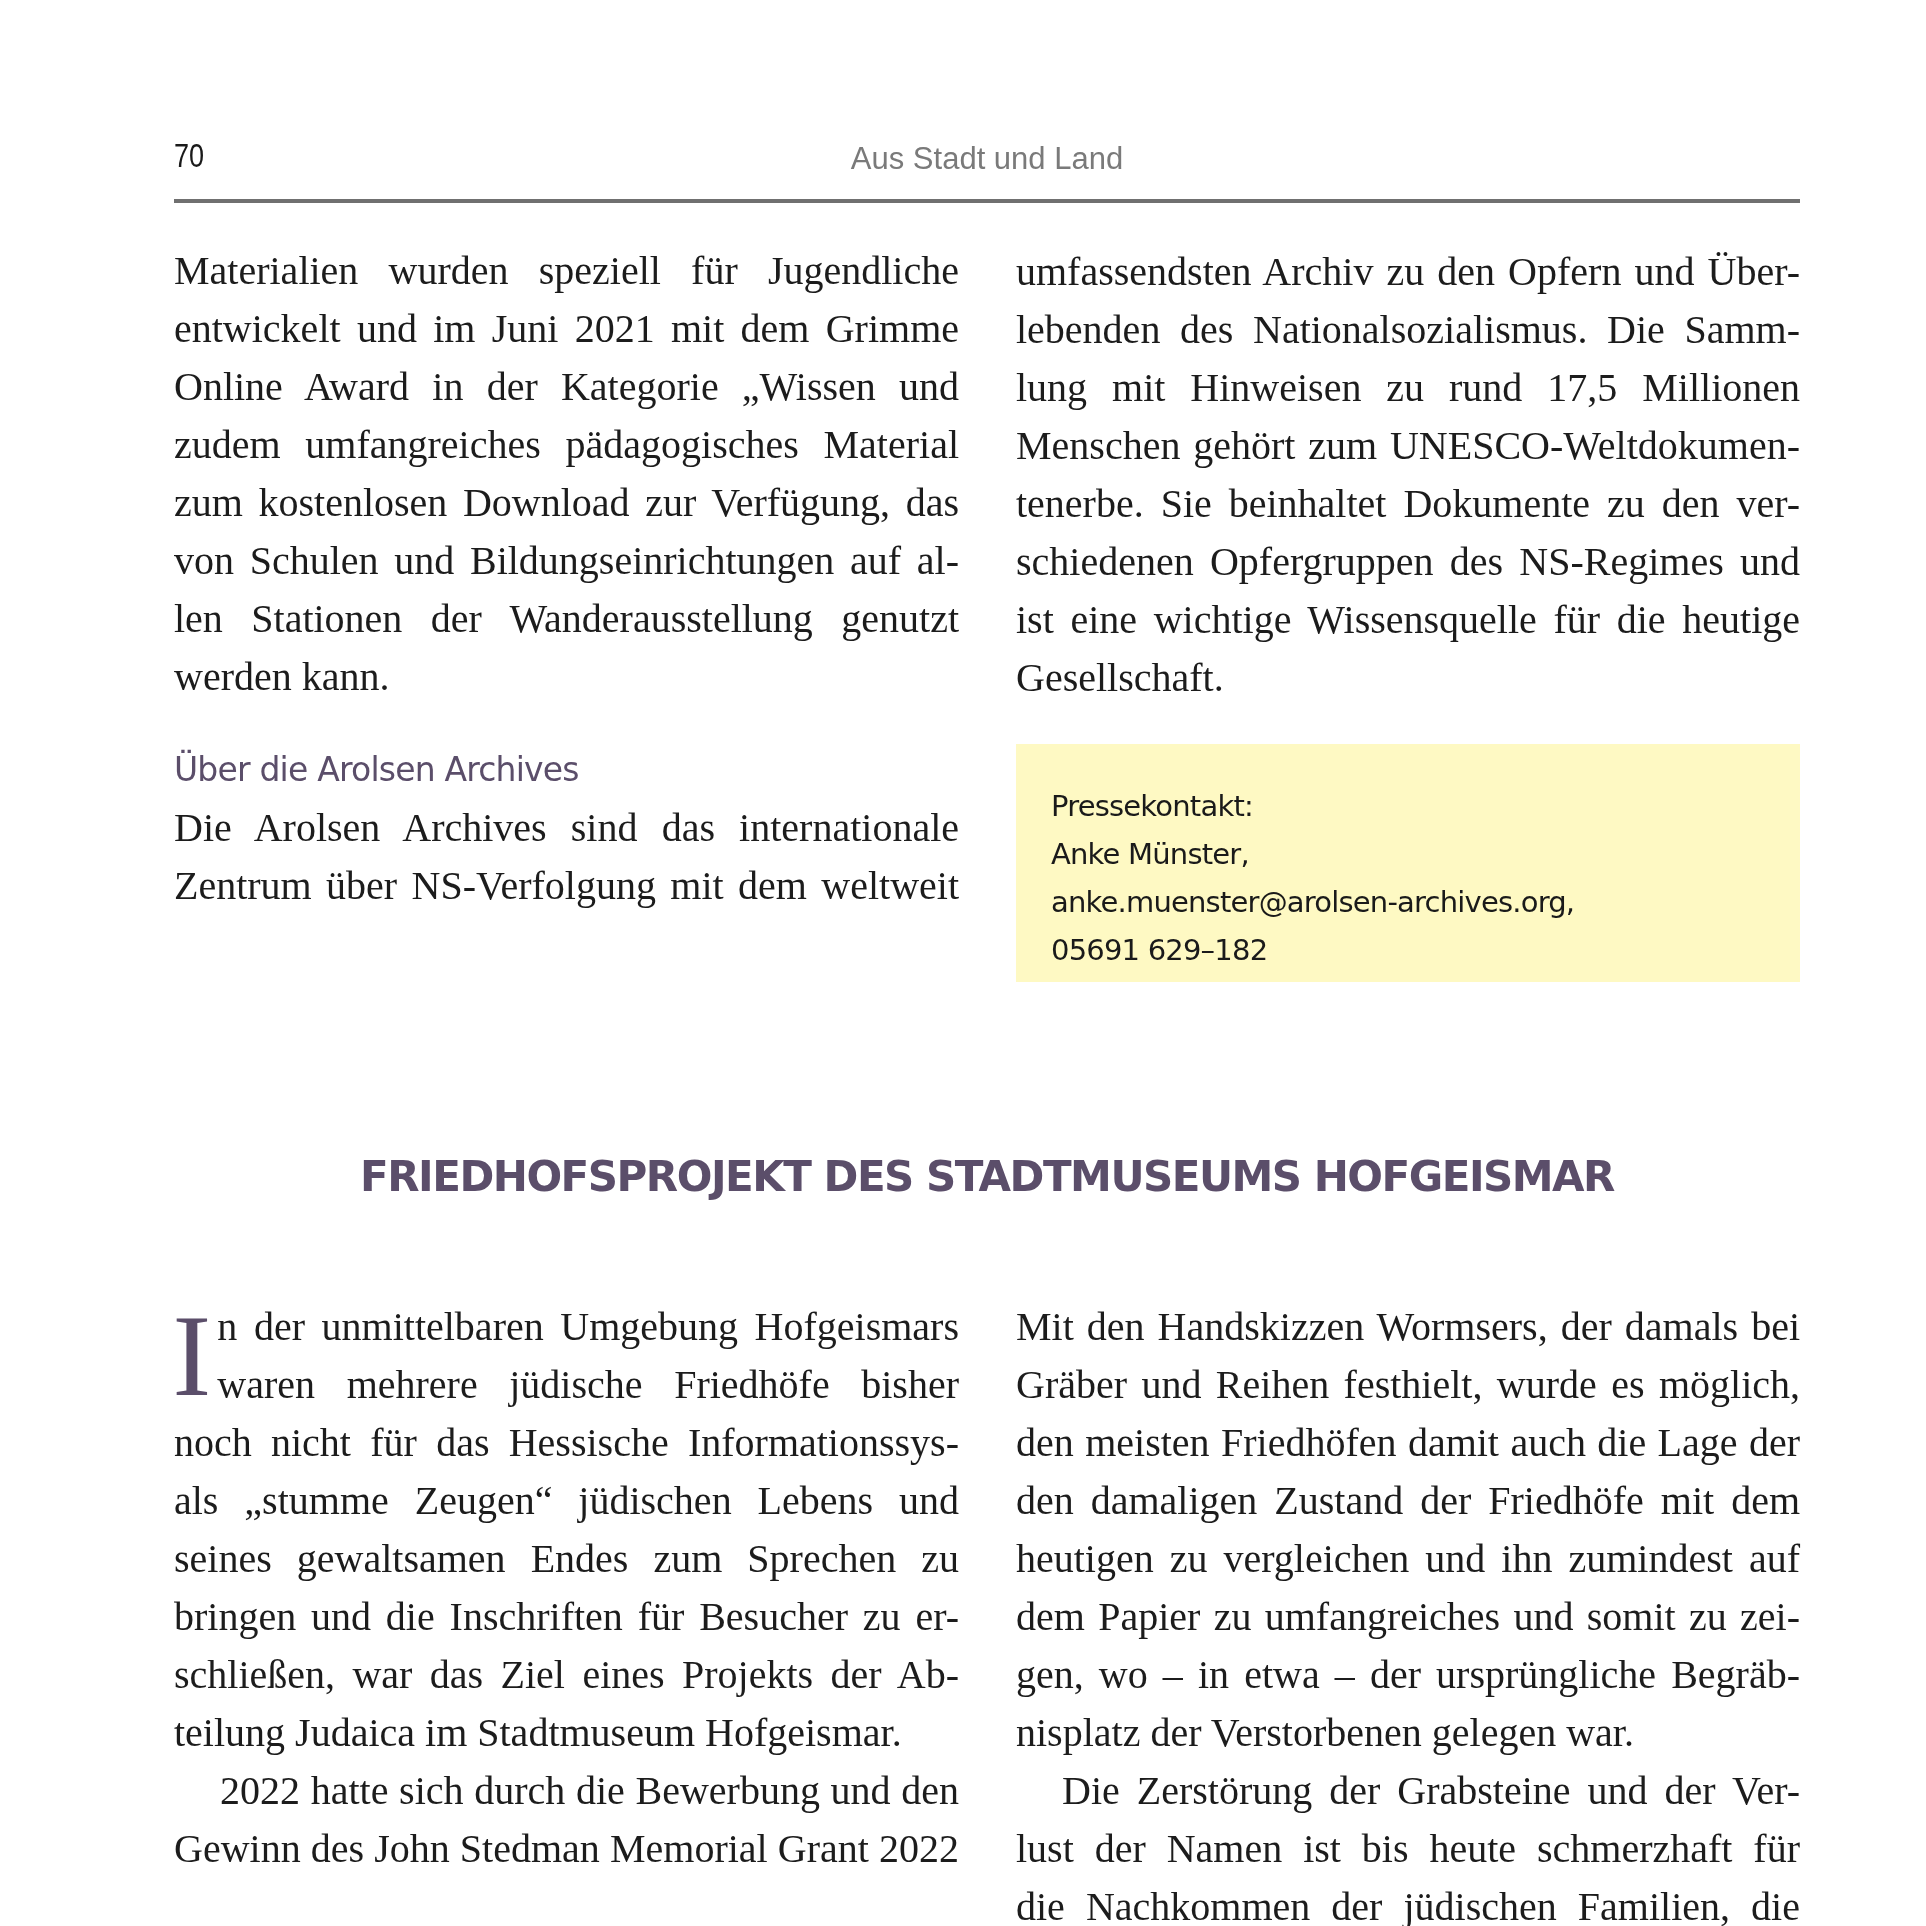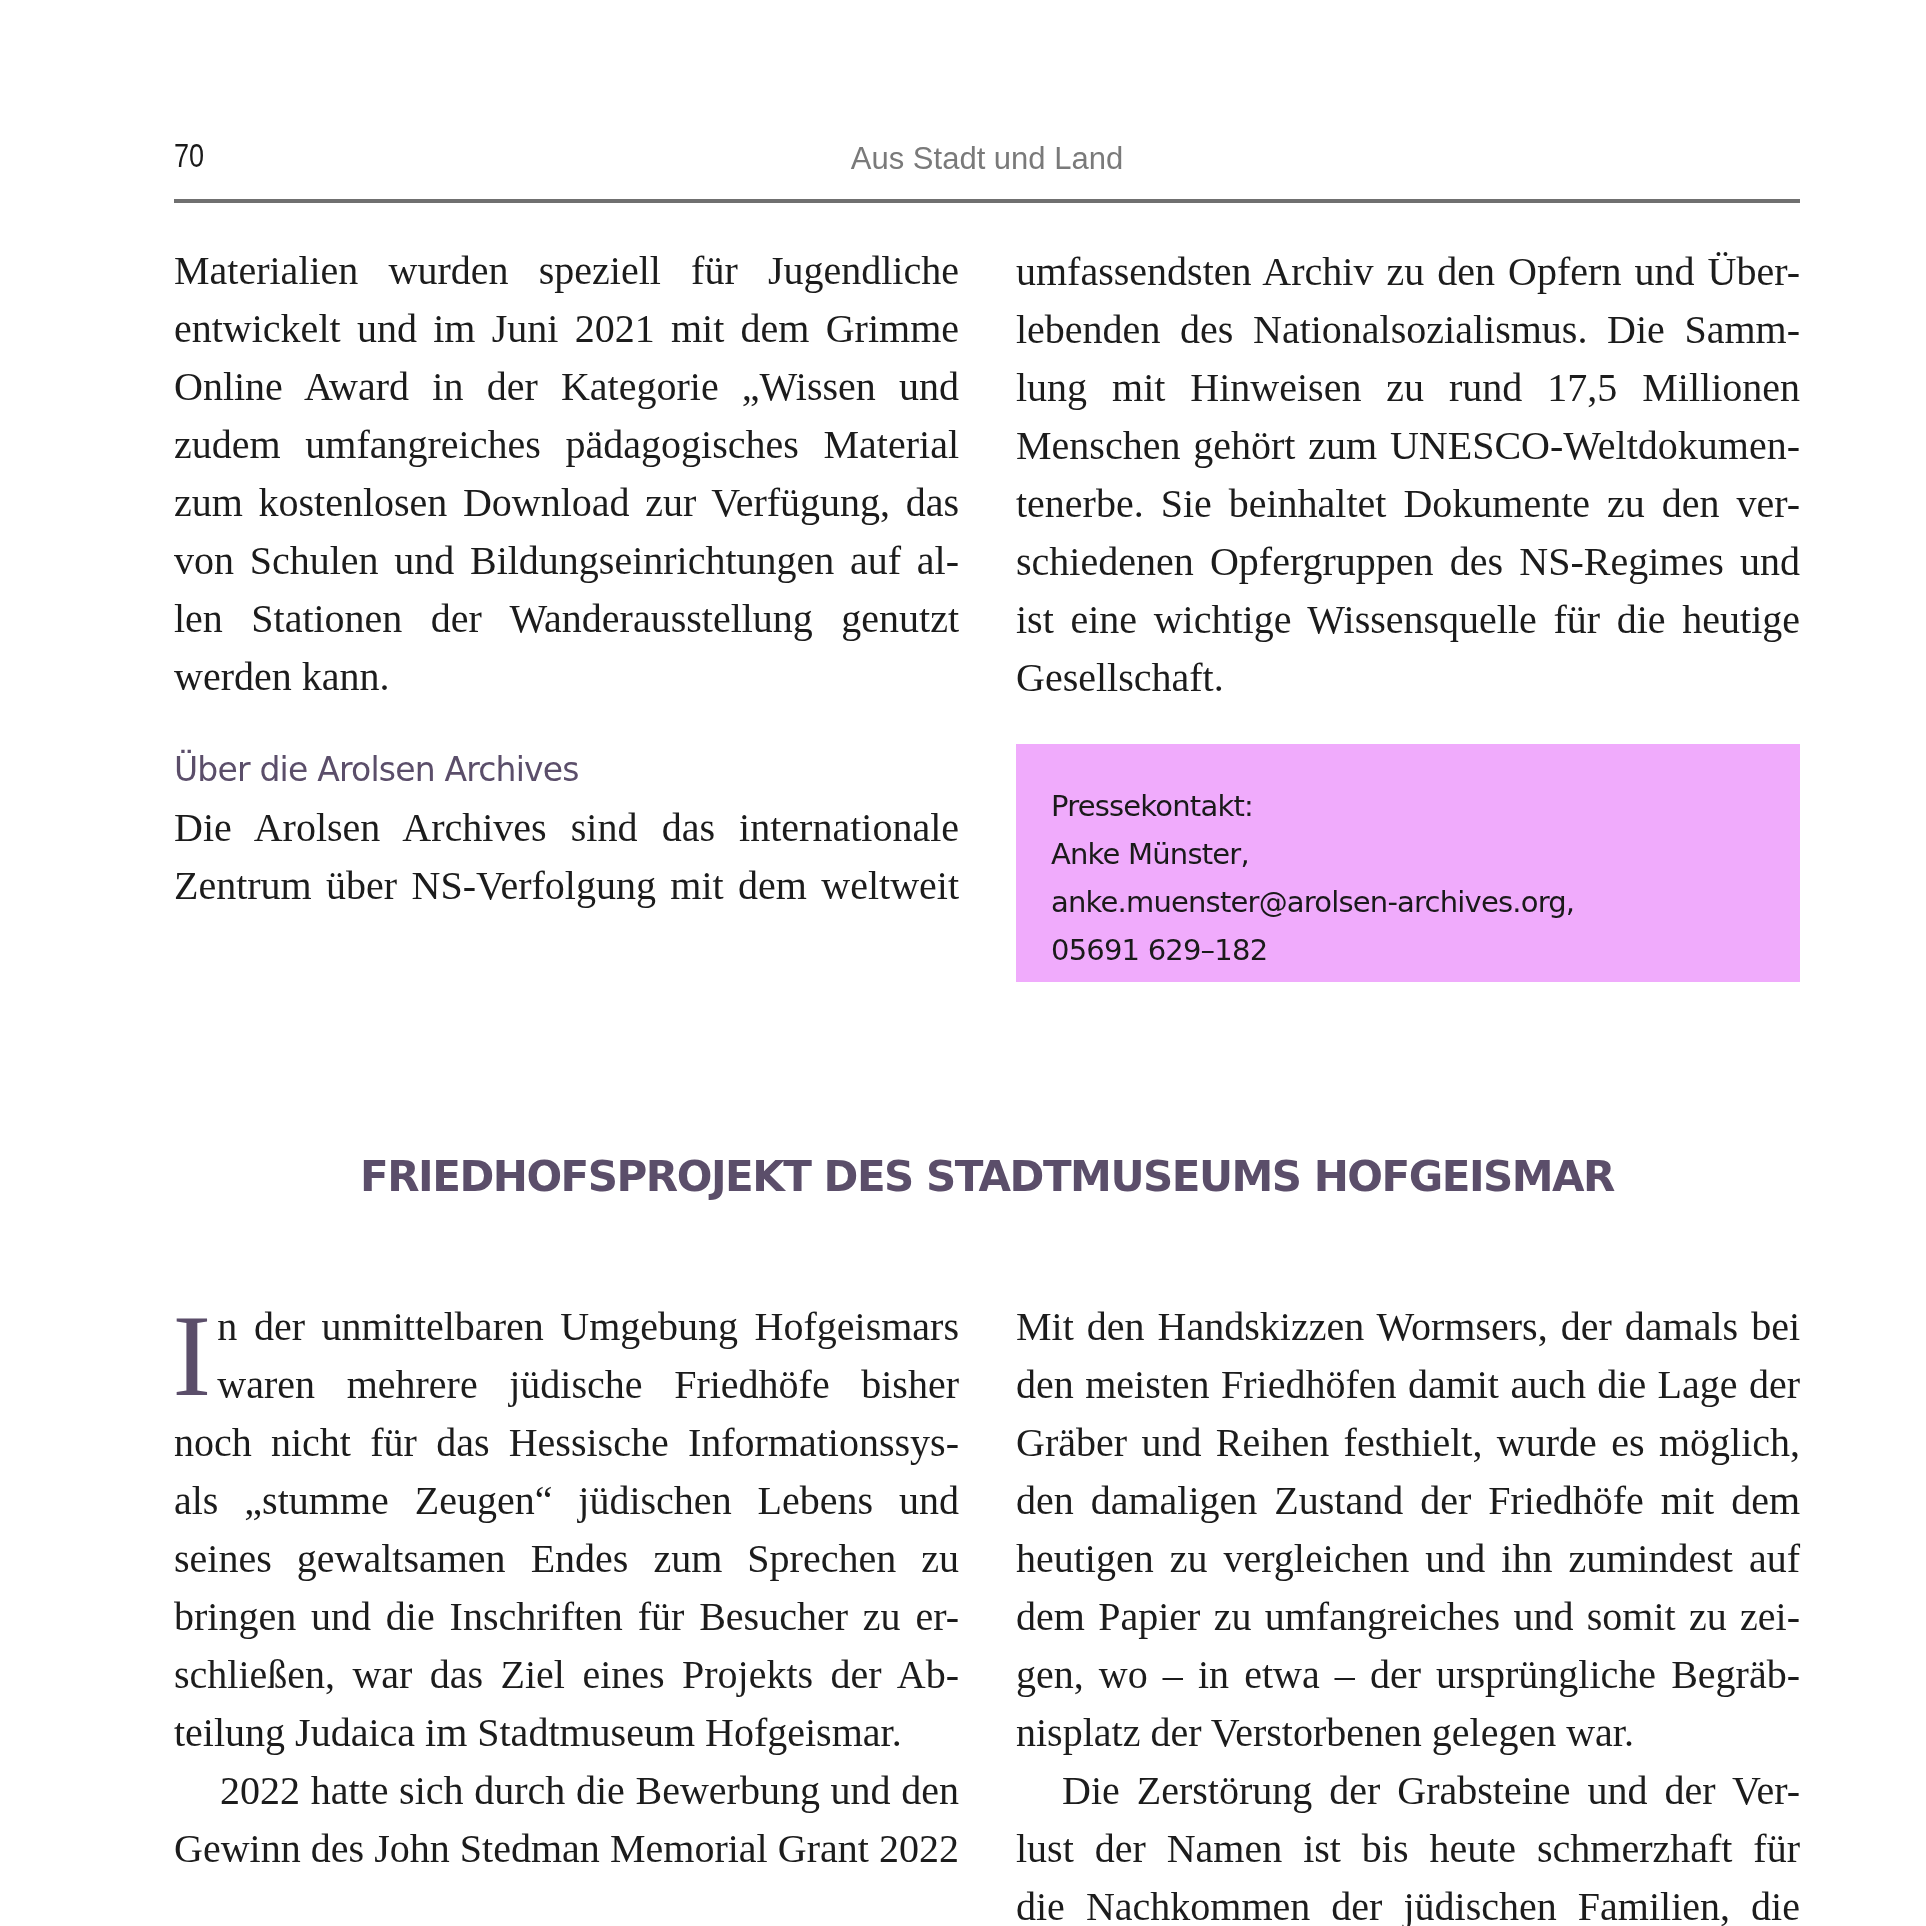--- a/index.html
+++ b/index.html
@@ -15,21 +15,21 @@
   .col p { margin: 0; white-space: nowrap; }
   .col .line { display: block; text-align: justify; text-align-last: justify; white-space: nowrap; overflow: visible; }
   .col .line.last { text-align-last: left; }
   .col .indent { text-indent: 46px; }
 
   .left-top { left: 174px; top: 242px; width: 785px; }
   .right-top { left: 1016px; top: 243px; width: 784px; }
 
   .subheading { font-family: "DejaVu Sans", sans-serif; font-size: 33px; color: #5b4e6a; line-height: 58px; margin-top: 35px !important; letter-spacing: -0.8px; }
 
-  .press-box { position: absolute; left: 1016px; top: 744px; width: 784px; height: 238px; background: #f0abfc; box-sizing: border-box; padding: 38px 35px; font-family: "DejaVu Sans", sans-serif; font-size: 29px; line-height: 48px; color: #1a1a1a; }
+  .press-box { position: absolute; left: 1016px; top: 744px; width: 784px; height: 238px; background: #fef9c3; box-sizing: border-box; padding: 38px 35px; font-family: "DejaVu Sans", sans-serif; font-size: 29px; line-height: 48px; color: #1a1a1a; }
   .press-box div { white-space: nowrap; letter-spacing: -0.8px; }
 
   .section-title { position: absolute; left: 174px; width: 1626px; top: 1152px; text-align: center; font-family: "DejaVu Sans", sans-serif; font-weight: bold; font-size: 42px; color: #5b4e6a; letter-spacing: -1.5px; }
 
   .left-bottom { left: 174px; top: 1298px; width: 785px; }
   .right-bottom { left: 1016px; top: 1298px; width: 784px; }
 
   .dropcap { float: left; font-family: "Liberation Serif", serif; font-size: 116px; line-height: 96px; height: 96px; color: #5b4e6a; margin: 10px 6.2px 0 -1.5px; }
   .dc-line { display: block; text-align: justify; text-align-last: justify; white-space: nowrap; }
 </style>
@@ -99,22 +99,22 @@
     <p>
       <span class="line indent" style="display: block;">2022 hatte sich durch die Bewerbung und den</span>
       <span class="line" style="display: block;">Gewinn des John Stedman Memorial Grant 2022</span>
 
     </p>
   </div>
 
   <div class="col right-bottom">
     <p>
       <span class="line" style="display: block;">Mit den Handskizzen Wormsers, der damals bei</span>
+      <span class="line" style="display: block;">Gräber und Reihen festhielt, wurde es möglich,</span>
       <span class="line" style="display: block;">den meisten Friedhöfen damit auch die Lage der</span>
-      <span class="line" style="display: block;">Gräber und Reihen festhielt, wurde es möglich,</span>
       <span class="line" style="display: block;">den damaligen Zustand der Friedhöfe mit dem</span>
       <span class="line" style="display: block;">heutigen zu vergleichen und ihn zumindest auf</span>
       <span class="line" style="display: block;">dem Papier zu umfangreiches und somit zu zei-</span>
       <span class="line" style="display: block;">gen, wo – in etwa – der ursprüngliche Begräb-</span>
       <span class="line last" style="display: block;">nisplatz der Verstorbenen gelegen war.</span>
     </p>
     <p>
       <span class="line indent" style="display: block;">Die Zerstörung der Grabsteine und der Ver-</span>
       <span class="line" style="display: block;">lust der Namen ist bis heute schmerzhaft für</span>
       <span class="line" style="display: block;">die Nachkommen der jüdischen Familien, die</span>

